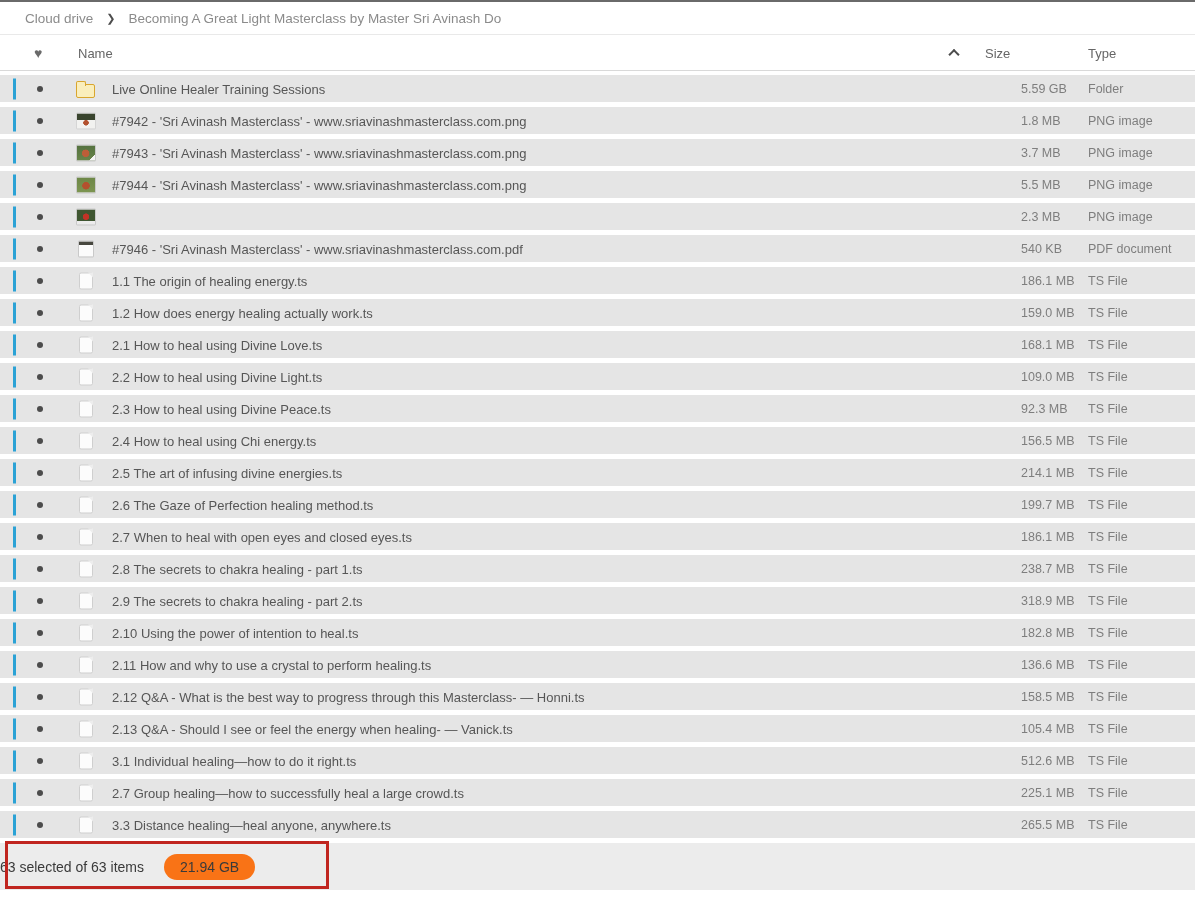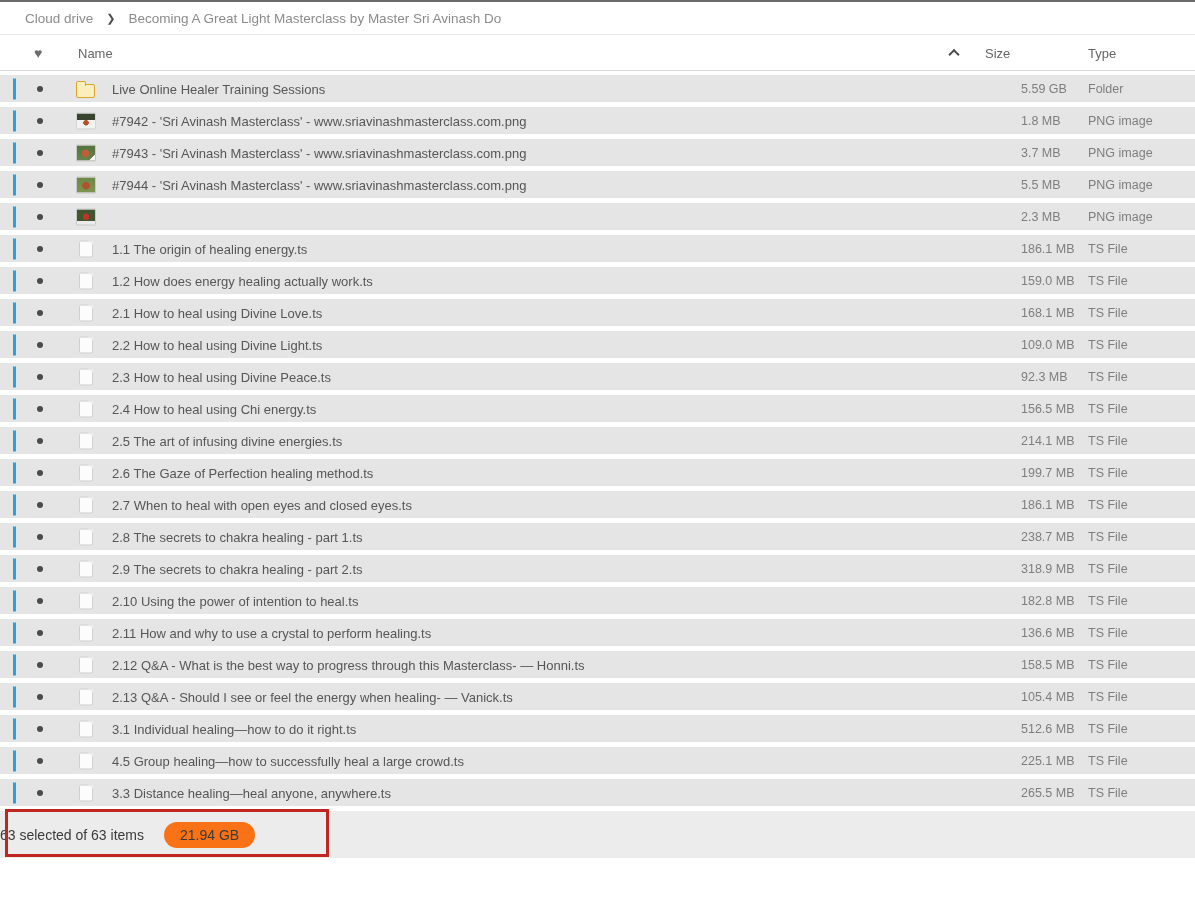--- a/index.html
+++ b/index.html
@@ -118,20 +118,28 @@
       <div class="row">
       <span class="sel-bar"></span>
       <span class="dot"></span>
       <span class="icon-slot ic-thumb-4"></span>
       <span class="cell-size">2.3 MB</span>
       <span class="cell-type">PNG image</span>
     </div>
       <div class="row">
       <span class="sel-bar"></span>
       <span class="dot"></span>
+      <span class="icon-slot ic-pdf"></span>
+      <span class="cell-name">#7946 - 'Sri Avinash Masterclass' - www.sriavinashmasterclass.com.pdf</span>
+      <span class="cell-size">540 KB</span>
+      <span class="cell-type">PDF document</span>
+    </div>
+      <div class="row">
+      <span class="sel-bar"></span>
+      <span class="dot"></span>
       <span class="icon-slot ic-file"></span>
       <span class="cell-name">1.1 The origin of healing energy.ts</span>
       <span class="cell-size">186.1 MB</span>
       <span class="cell-type">TS File</span>
     </div>
       <div class="row">
       <span class="sel-bar"></span>
       <span class="dot"></span>
       <span class="icon-slot ic-file"></span>
       <span class="cell-name">1.2 How does energy healing actually work.ts</span>
@@ -247,21 +255,21 @@
       <span class="dot"></span>
       <span class="icon-slot ic-file"></span>
       <span class="cell-name">3.1 Individual healing—how to do it right.ts</span>
       <span class="cell-size">512.6 MB</span>
       <span class="cell-type">TS File</span>
     </div>
       <div class="row">
       <span class="sel-bar"></span>
       <span class="dot"></span>
       <span class="icon-slot ic-file"></span>
-      <span class="cell-name">4.5 Group healing—how to successfully heal a large crowd.ts</span>
+      <span class="cell-name">2.7 Group healing—how to successfully heal a large crowd.ts</span>
       <span class="cell-size">225.1 MB</span>
       <span class="cell-type">TS File</span>
     </div>
       <div class="row">
       <span class="sel-bar"></span>
       <span class="dot"></span>
       <span class="icon-slot ic-file"></span>
       <span class="cell-name">3.3 Distance healing—heal anyone, anywhere.ts</span>
       <span class="cell-size">265.5 MB</span>
       <span class="cell-type">TS File</span>

